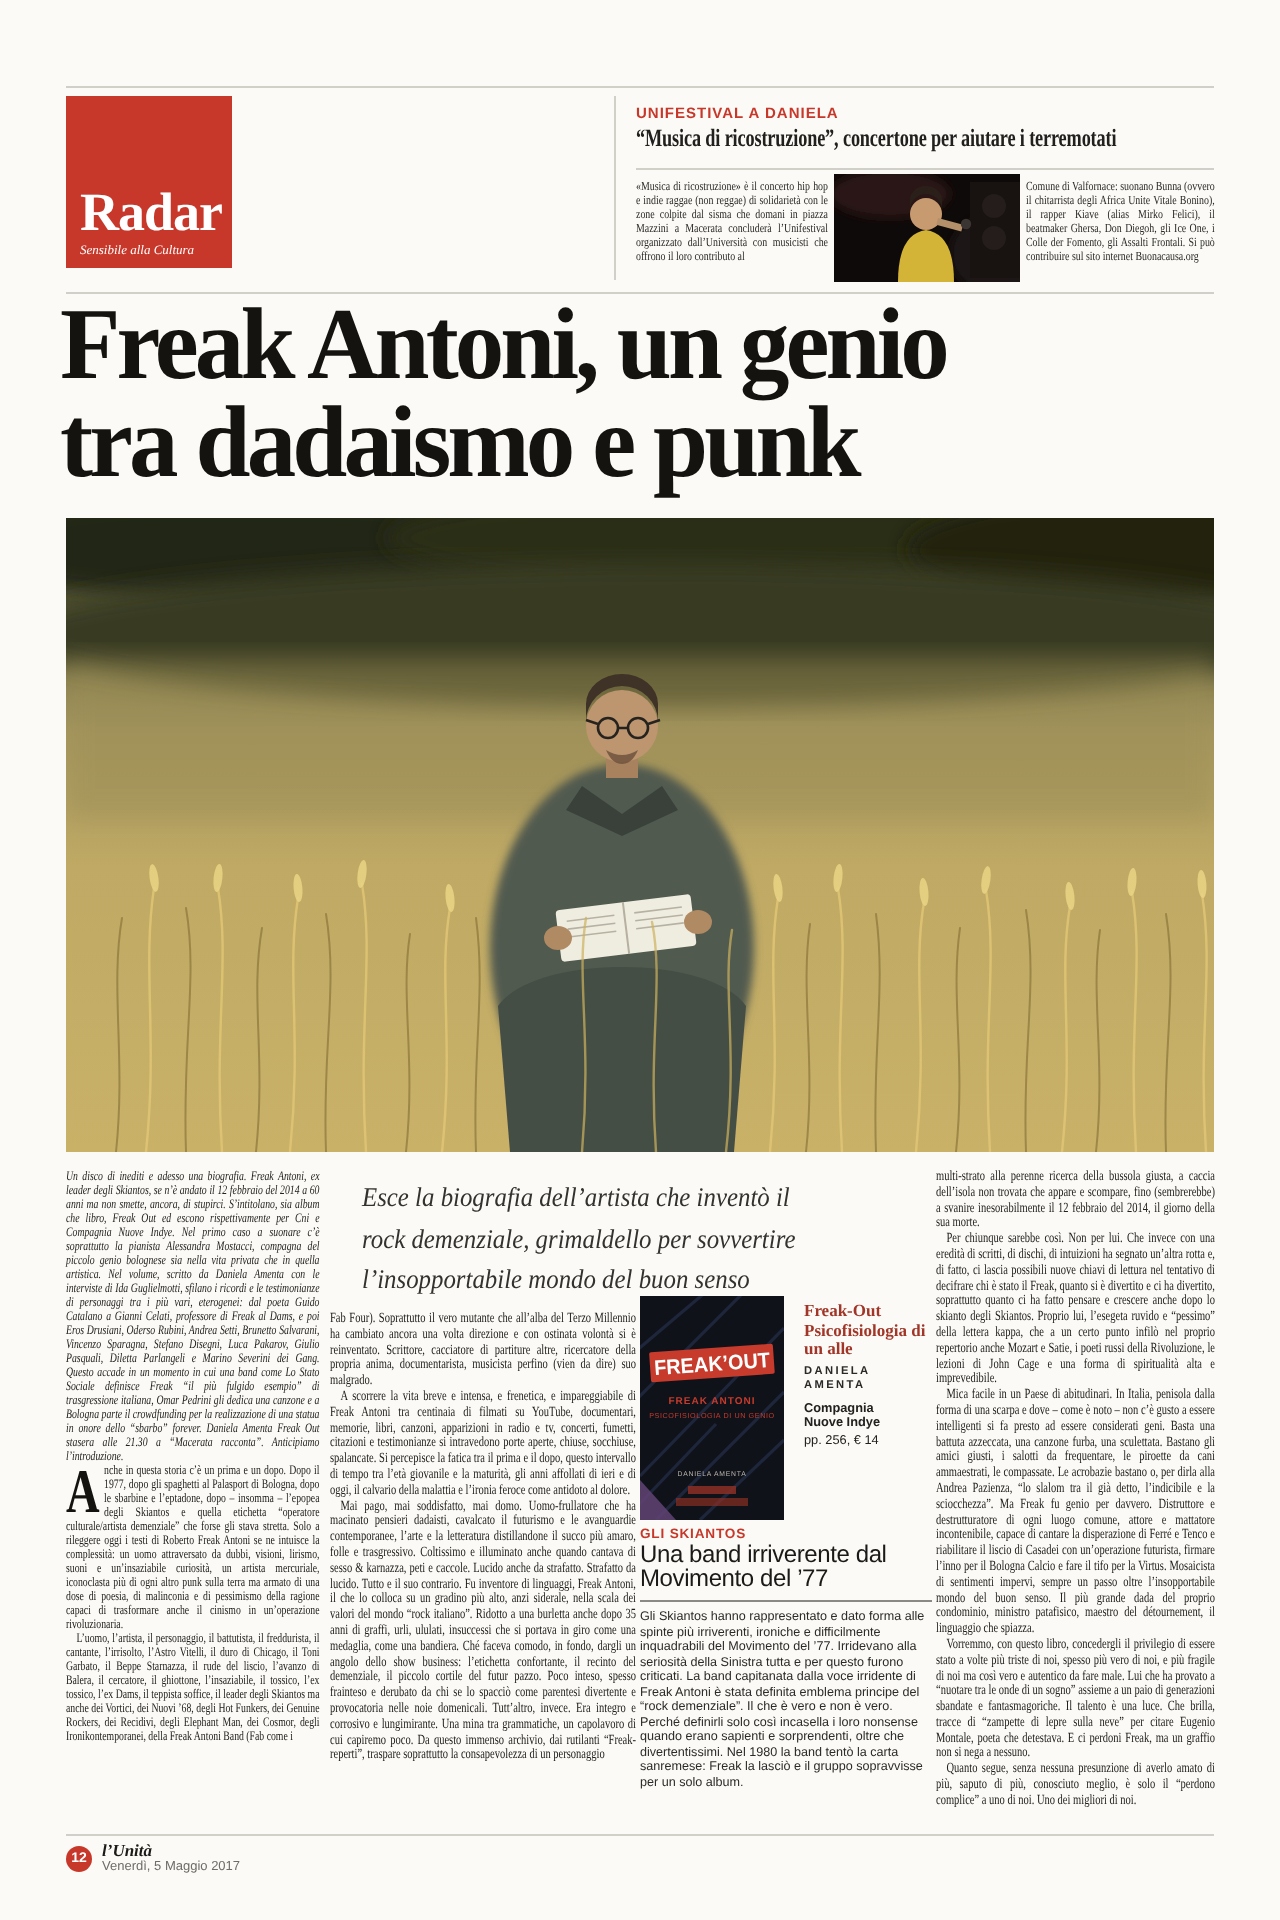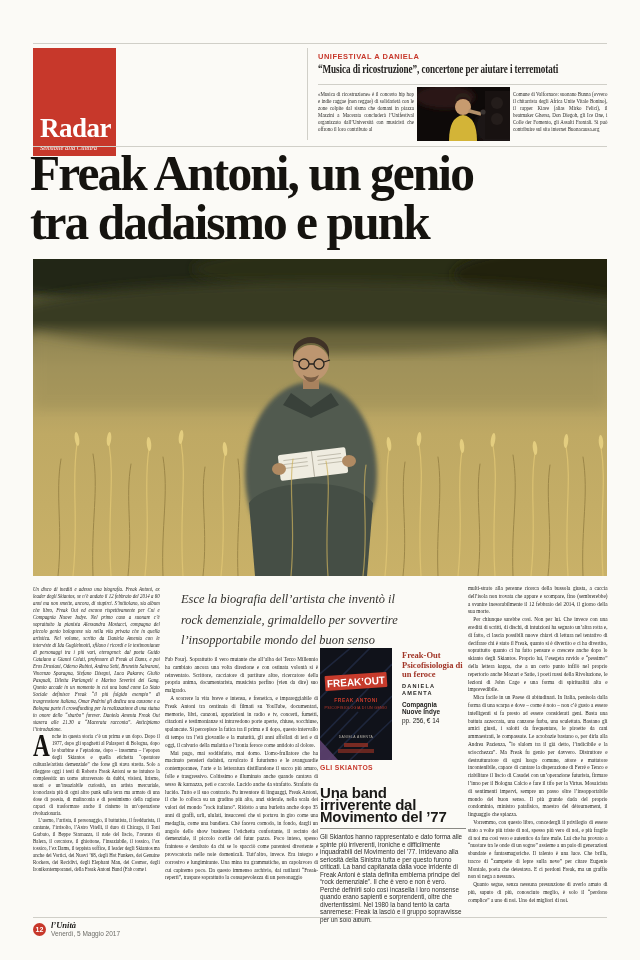--- a/index.html
+++ b/index.html
@@ -2,21 +2,21 @@
 <html lang="it"><head>
 <meta charset="utf-8">
 <style>
   html,body{margin:0;padding:0;background:#e8e8e4;}
   .page{position:relative;width:640px;height:960px;background:#fbfaf6;margin:0 auto;
         font-family:"Liberation Serif",serif;color:#1c1b19;overflow:hidden;}
   .hairline{position:absolute;height:1px;background:#d0cfc8;}
   .vline{position:absolute;width:1px;background:#d0cfc8;}
 
   
-  .radar{position:absolute;left:33px;top:48px;width:83px;height:108px;background:#c7382b;color:#fff;}
+  .radar{position:absolute;left:33px;top:48px;width:83px;height:86px;background:#c7382b;color:#fff;}
   .radar-name{position:absolute;left:7px;bottom:14px;font-weight:bold;font-size:27px;line-height:27px;letter-spacing:-.5px;}
   .radar-tag{position:absolute;left:7px;bottom:5px;font-style:italic;font-size:6.5px;}
 
   
   .kicker{position:absolute;left:318px;top:52px;font-family:"Liberation Sans",sans-serif;
           font-weight:bold;font-size:7.5px;letter-spacing:.5px;color:#c7382b;}
   .tophead{position:absolute;left:318px;top:62px;font-weight:bold;font-size:12.5px;color:#22201e;
            white-space:nowrap;transform:scaleX(.73);transform-origin:0 0;letter-spacing:-.1px;}
   .minicol{position:absolute;top:90px;width:120px;font-size:6.2px;line-height:7px;text-align:justify;
            color:#2a2927;transform:scaleX(.8);transform-origin:0 0;}
@@ -48,21 +48,21 @@
   .bi-title{color:#a13527;font-weight:bold;font-size:8.5px;line-height:9.5px;}
   .bi-author{margin-top:3px;width:40px;font-family:"Liberation Sans",sans-serif;font-weight:bold;
              font-size:5.6px;line-height:7px;letter-spacing:1.2px;color:#2a2927;}
   .bi-pub{margin-top:4px;width:48px;font-family:"Liberation Sans",sans-serif;font-weight:bold;
           font-size:6.4px;line-height:7.4px;color:#22211f;}
   .bi-price{margin-top:2px;font-family:"Liberation Sans",sans-serif;font-size:6.4px;color:#22211f;}
 
   
   .skbox{position:absolute;left:320px;top:764px;width:146px;font-family:"Liberation Sans",sans-serif;}
   .sk-label{color:#c7382b;font-weight:bold;font-size:6.8px;letter-spacing:.4px;}
-  .sk-head{margin-top:16px;width:128px;font-weight:bold;font-size:15px;line-height:12px;
+  .sk-head{margin-top:0;width:128px;font-weight:normal;font-size:12px;line-height:12px;
            letter-spacing:-.2px;color:#1b1a18;}
   .sk-rule{margin-top:5px;width:146px;height:1px;background:#8a8984;}
   .sk-body{margin-top:4px;font-size:6.3px;line-height:7.55px;color:#2c2b29;}
 
   
   .pagenum{position:absolute;left:33px;top:923px;width:13px;height:13px;border-radius:50%;background:#c7382b;
            color:#fff;font:bold 7px/13px "Liberation Sans",sans-serif;text-align:center;}
   .fname{position:absolute;left:51px;top:920px;font-weight:bold;font-style:italic;font-size:8.5px;color:#1b1a18;text-align:right;}
   .fdate{position:absolute;left:51px;top:930px;font-family:"Liberation Sans",sans-serif;font-size:6.5px;color:#6e6d68;}
 </style>
@@ -252,21 +252,21 @@
       </g>
       <text x="36" y="54" text-anchor="middle" fill="#c63b2c" font-family="Liberation Sans, sans-serif" font-size="5" font-weight="bold" letter-spacing=".5">FREAK ANTONI</text>
       <text x="36" y="61" text-anchor="middle" fill="#c63b2c" font-family="Liberation Sans, sans-serif" font-size="3.6" letter-spacing=".3">PSICOFISIOLOGIA DI UN GENIO</text>
       <text x="36" y="90" text-anchor="middle" fill="#b9b4ab" font-family="Liberation Sans, sans-serif" font-size="3.4" letter-spacing=".4">DANIELA AMENTA</text>
       <rect x="24" y="95" width="24" height="4" fill="#8c2f24" opacity=".85"></rect>
       <rect x="18" y="101" width="36" height="4" fill="#8c2f24" opacity=".7"></rect>
     </svg>
   </div>
 
   <div class="bookinfo">
-    <div class="bi-title">Freak-Out Psicofisiologia di un feroce</div>
+    <div class="bi-title">Freak-Out Psicofisiologia di un alle</div>
     <div class="bi-author">DANIELA AMENTA</div>
     <div class="bi-pub">Compagnia Nuove Indye</div>
     <div class="bi-price">pp. 256, € 14</div>
   </div>
 
   <div class="col f7" style="left:468px;top:585px;width:186px;">
     <p>multi-strato alla perenne ricerca della bussola giusta, a caccia dell’isola non trovata che appare e scompare, fino (sembrerebbe) a svanire inesorabilmente il 12 febbraio del 2014, il giorno della sua morte.</p>
     <p class="i">Per chiunque sarebbe così. Non per lui. Che invece con una eredità di scritti, di dischi, di intuizioni ha segnato un’altra rotta e, di fatto, ci lascia possibili nuove chiavi di lettura nel tentativo di decifrare chi è stato il Freak, quanto si è divertito e ci ha divertito, soprattutto quanto ci ha fatto pensare e crescere anche dopo lo skianto degli Skiantos. Proprio lui, l’esegeta ruvido e “pessimo” della lettera kappa, che a un certo punto infilò nel proprio repertorio anche Mozart e Satie, i poeti russi della Rivoluzione, le lezioni di John Cage e una forma di spiritualità alta e imprevedibile.</p>
     <p class="i">Mica facile in un Paese di abitudinari. In Italia, penisola dalla forma di una scarpa e dove – come è noto – non c’è gusto a essere intelligenti si fa presto ad essere considerati geni. Basta una battuta azzeccata, una canzone furba, una sculettata. Bastano gli amici giusti, i salotti da frequentare, le piroette da cani ammaestrati, le compassate. Le acrobazie bastano o, per dirla alla Andrea Pazienza, “lo slalom tra il già detto, l’indicibile e la sciocchezza”. Ma Freak fu genio per davvero. Distruttore e destrutturatore di ogni luogo comune, attore e mattatore incontenibile, capace di cantare la disperazione di Ferré e Tenco e riabilitare il liscio di Casadei con un’operazione futurista, firmare l’inno per il Bologna Calcio e fare il tifo per la Virtus. Mosaicista di sentimenti impervi, sempre un passo oltre l’insopportabile mondo del buon senso. Il più grande dada del proprio condominio, ministro patafisico, maestro del détournement, il linguaggio che spiazza.</p>
     <p class="i">Vorremmo, con questo libro, concedergli il privilegio di essere stato a volte più triste di noi, spesso più vero di noi, e più fragile di noi ma così vero e autentico da fare male. Lui che ha provato a “nuotare tra le onde di un sogno” assieme a un paio di generazioni sbandate e fantasmagoriche. Il talento è una luce. Che brilla, tracce di “zampette di lepre sulla neve” per citare Eugenio Montale, poeta che detestava. E ci perdoni Freak, ma un graffio non si nega a nessuno.</p>

